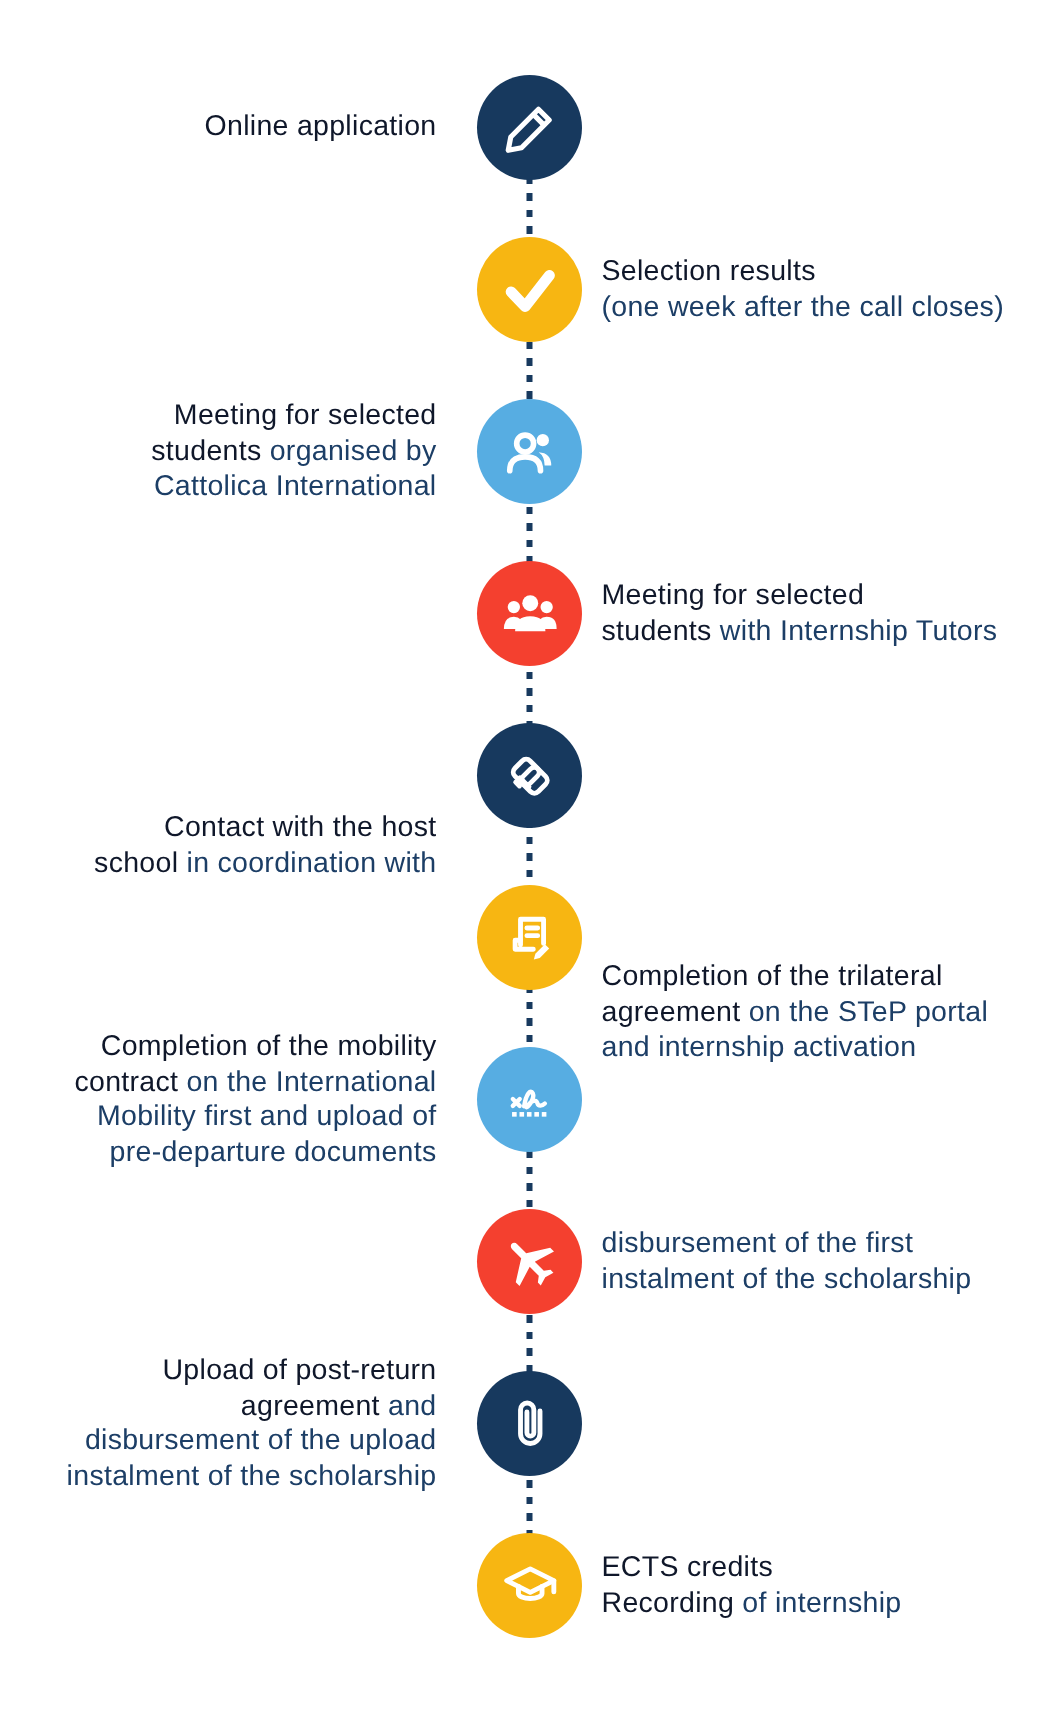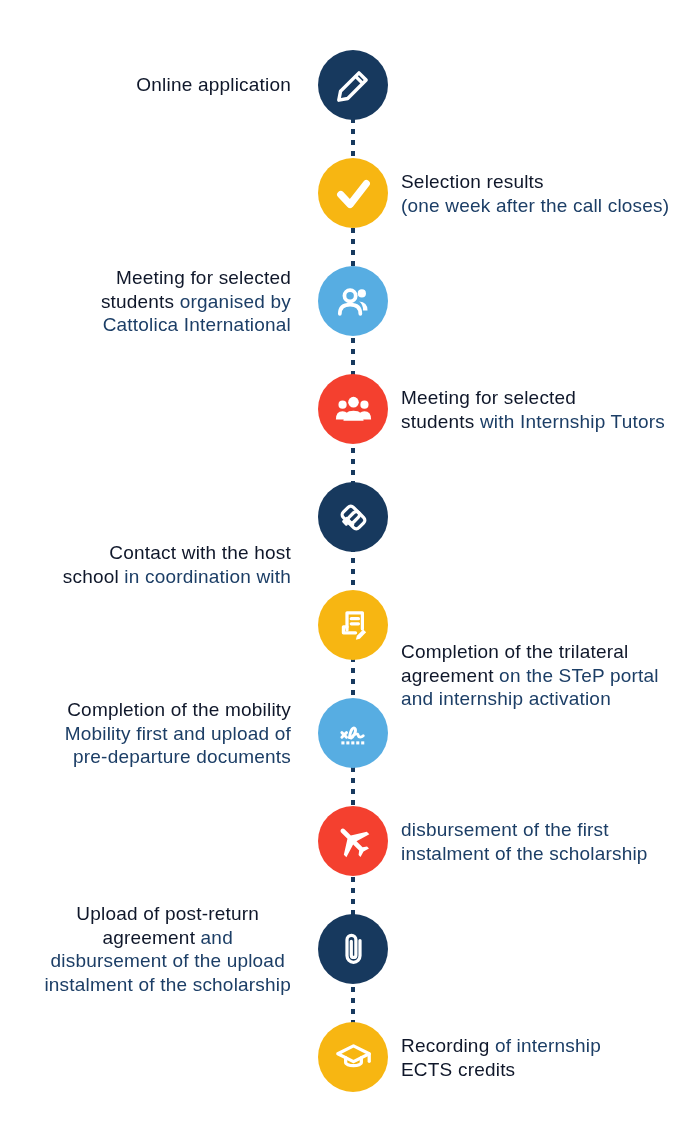--- a/index.html
+++ b/index.html
@@ -114,20 +114,21 @@
             <path d="M8.2 14.6 V4.6 h9 v9.4"></path>
             <path d="M10.7 8 h4.2 M10.7 11 h4.2"></path>
             <path d="M8.2 12.8 h-2.1 v3.5 h7.1"></path>
             <path d="M14.0 18.0 l3.7-3.7 1.7 1.7 -3.7 3.7 -2.3 0.6 Z" fill="#fff" stroke="none"></path>
           </svg>
         </div>
       </div>
       <div class="step">
         <div class="label left" style="top: 733px;">
           <div class="tline"><span class="b">Completion of the mobility</span></div>
+          <div class="tline"><span class="b">contract</span><span class="r"> on the International</span></div>
           <div class="tline"><span class="r">Mobility first and upload of</span></div>
           <div class="tline"><span class="r">pre-departure documents</span></div>
         </div>
         <div class="circle" style="top: 698px; background: rgb(87, 173, 226);">
           <svg viewBox="0 0 24 24" fill="none" stroke="#fff" stroke-width="1.7" stroke-linecap="round" stroke-linejoin="round">
             <path d="M5.2 11.5 l2.7 2.7 M7.9 11.5 l-2.7 2.7"></path>
             <path d="M9.6 14.4 C10.4 9.2 12.2 7.7 13.0 9.3 C13.8 11.0 11.6 14.4 10.6 14.7 C12.6 11.8 14.4 11.6 14.8 13.2 C15.1 14.4 16.6 14.4 17.7 13.3"></path>
             <g fill="#fff" stroke="none">
               <rect x="4.9" y="16.6" width="1.8" height="1.8"></rect>
               <rect x="7.8" y="16.6" width="1.8" height="1.8"></rect>
@@ -143,36 +144,36 @@
           <div class="tline"><span class="r">disbursement of the first</span></div>
           <div class="tline"><span class="r">instalment of the scholarship</span></div>
         </div>
         <div class="circle" style="top: 806px; background: rgb(244, 64, 47);">
           <svg viewBox="0 0 24 24" fill="#fff">
             <path transform="rotate(-45 12 12)" d="M21.5 15.6 v-2.1 l-8.1-5.1 V3.4 c0-0.9-0.63-1.6-1.4-1.6 c-0.77 0-1.4 0.7-1.4 1.6 v5 L2.5 13.5 v2.1 l8.1-2.5 v5 l-2.1 1.6 v1.6 l3.5-1 3.5 1 v-1.6 l-2.1-1.6 v-5 Z"></path>
           </svg>
         </div>
       </div>
       <div class="step">
-        <div class="label left" style="top: 949px; text-align: center;">
+        <div class="label left" style="top: 949px;">
           <div class="tline"><span class="b">Upload of post-return</span></div>
           <div class="tline"><span class="b">agreement</span><span class="r"> and</span></div>
           <div class="tline"><span class="r">disbursement of the upload</span></div>
           <div class="tline"><span class="r">instalment of the scholarship</span></div>
         </div>
         <div class="circle" style="top: 914px; background: rgb(23, 57, 94);">
           <svg viewBox="0 0 24 24" fill="none" stroke="#fff" stroke-width="1.9" stroke-linecap="round">
             <path d="M15.8 6.8 v8.9 a3.8 3.8 0 0 1 -7.6 0 V6.3 a2.6 2.6 0 0 1 5.2 0 v9 a1.35 1.35 0 0 1 -2.7 0 V7.2"></path>
           </svg>
         </div>
       </div>
       <div class="step">
         <div class="label right" style="top: 1057px;">
+          <div class="tline"><span class="b">ECTS credits</span></div>
           <div class="tline"><span class="b">Recording</span><span class="r"> of internship</span></div>
-          <div class="tline"><span class="b">ECTS credits</span></div>
         </div>
         <div class="circle" style="top: 1022px; background: rgb(247, 182, 18);">
           <svg viewBox="0 0 24 24" fill="none" stroke="#fff" stroke-width="1.9" stroke-linejoin="round" stroke-linecap="round">
             <path d="M12 5.2 L21.2 9.8 L12 14.4 L2.8 9.8 Z"></path>
             <path d="M7.4 12.1 v2.7 c0 1.1 2 2 4.6 2 c2.6 0 4.6-0.9 4.6-2 v-2.7"></path>
             <path d="M21.2 9.9 v4.3"></path>
           </svg>
         </div>
       </div>
     </div>

